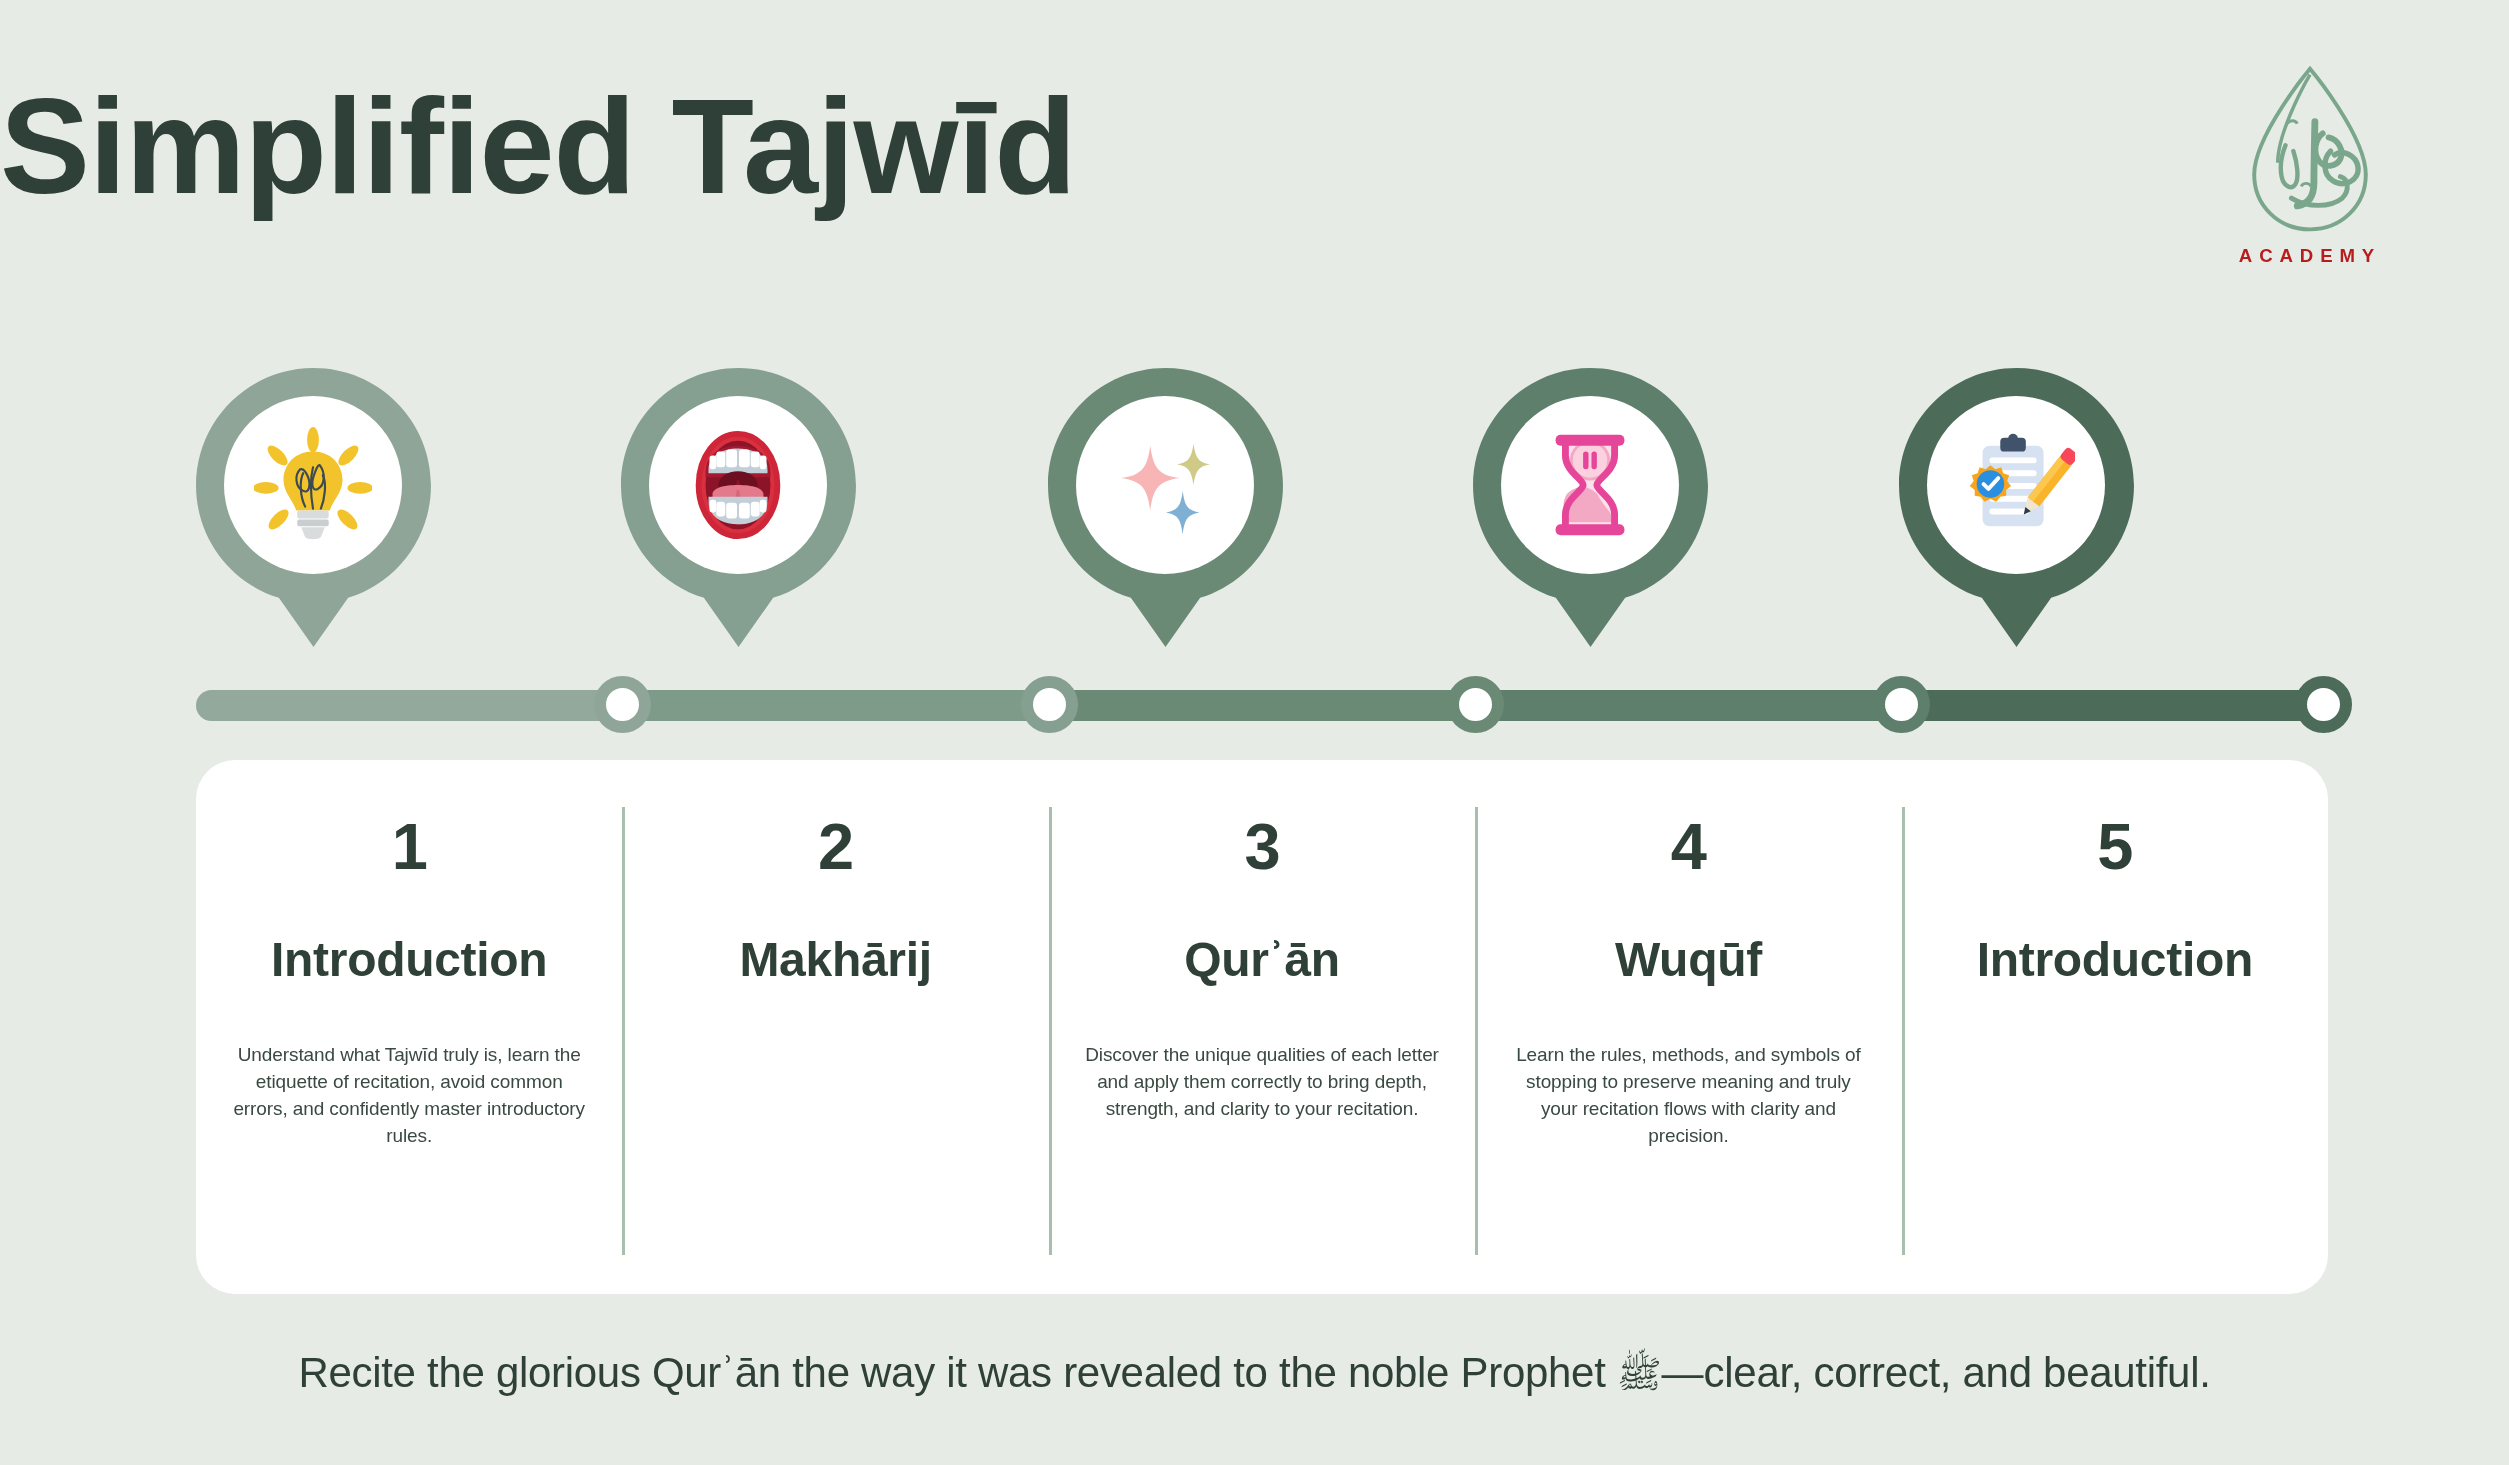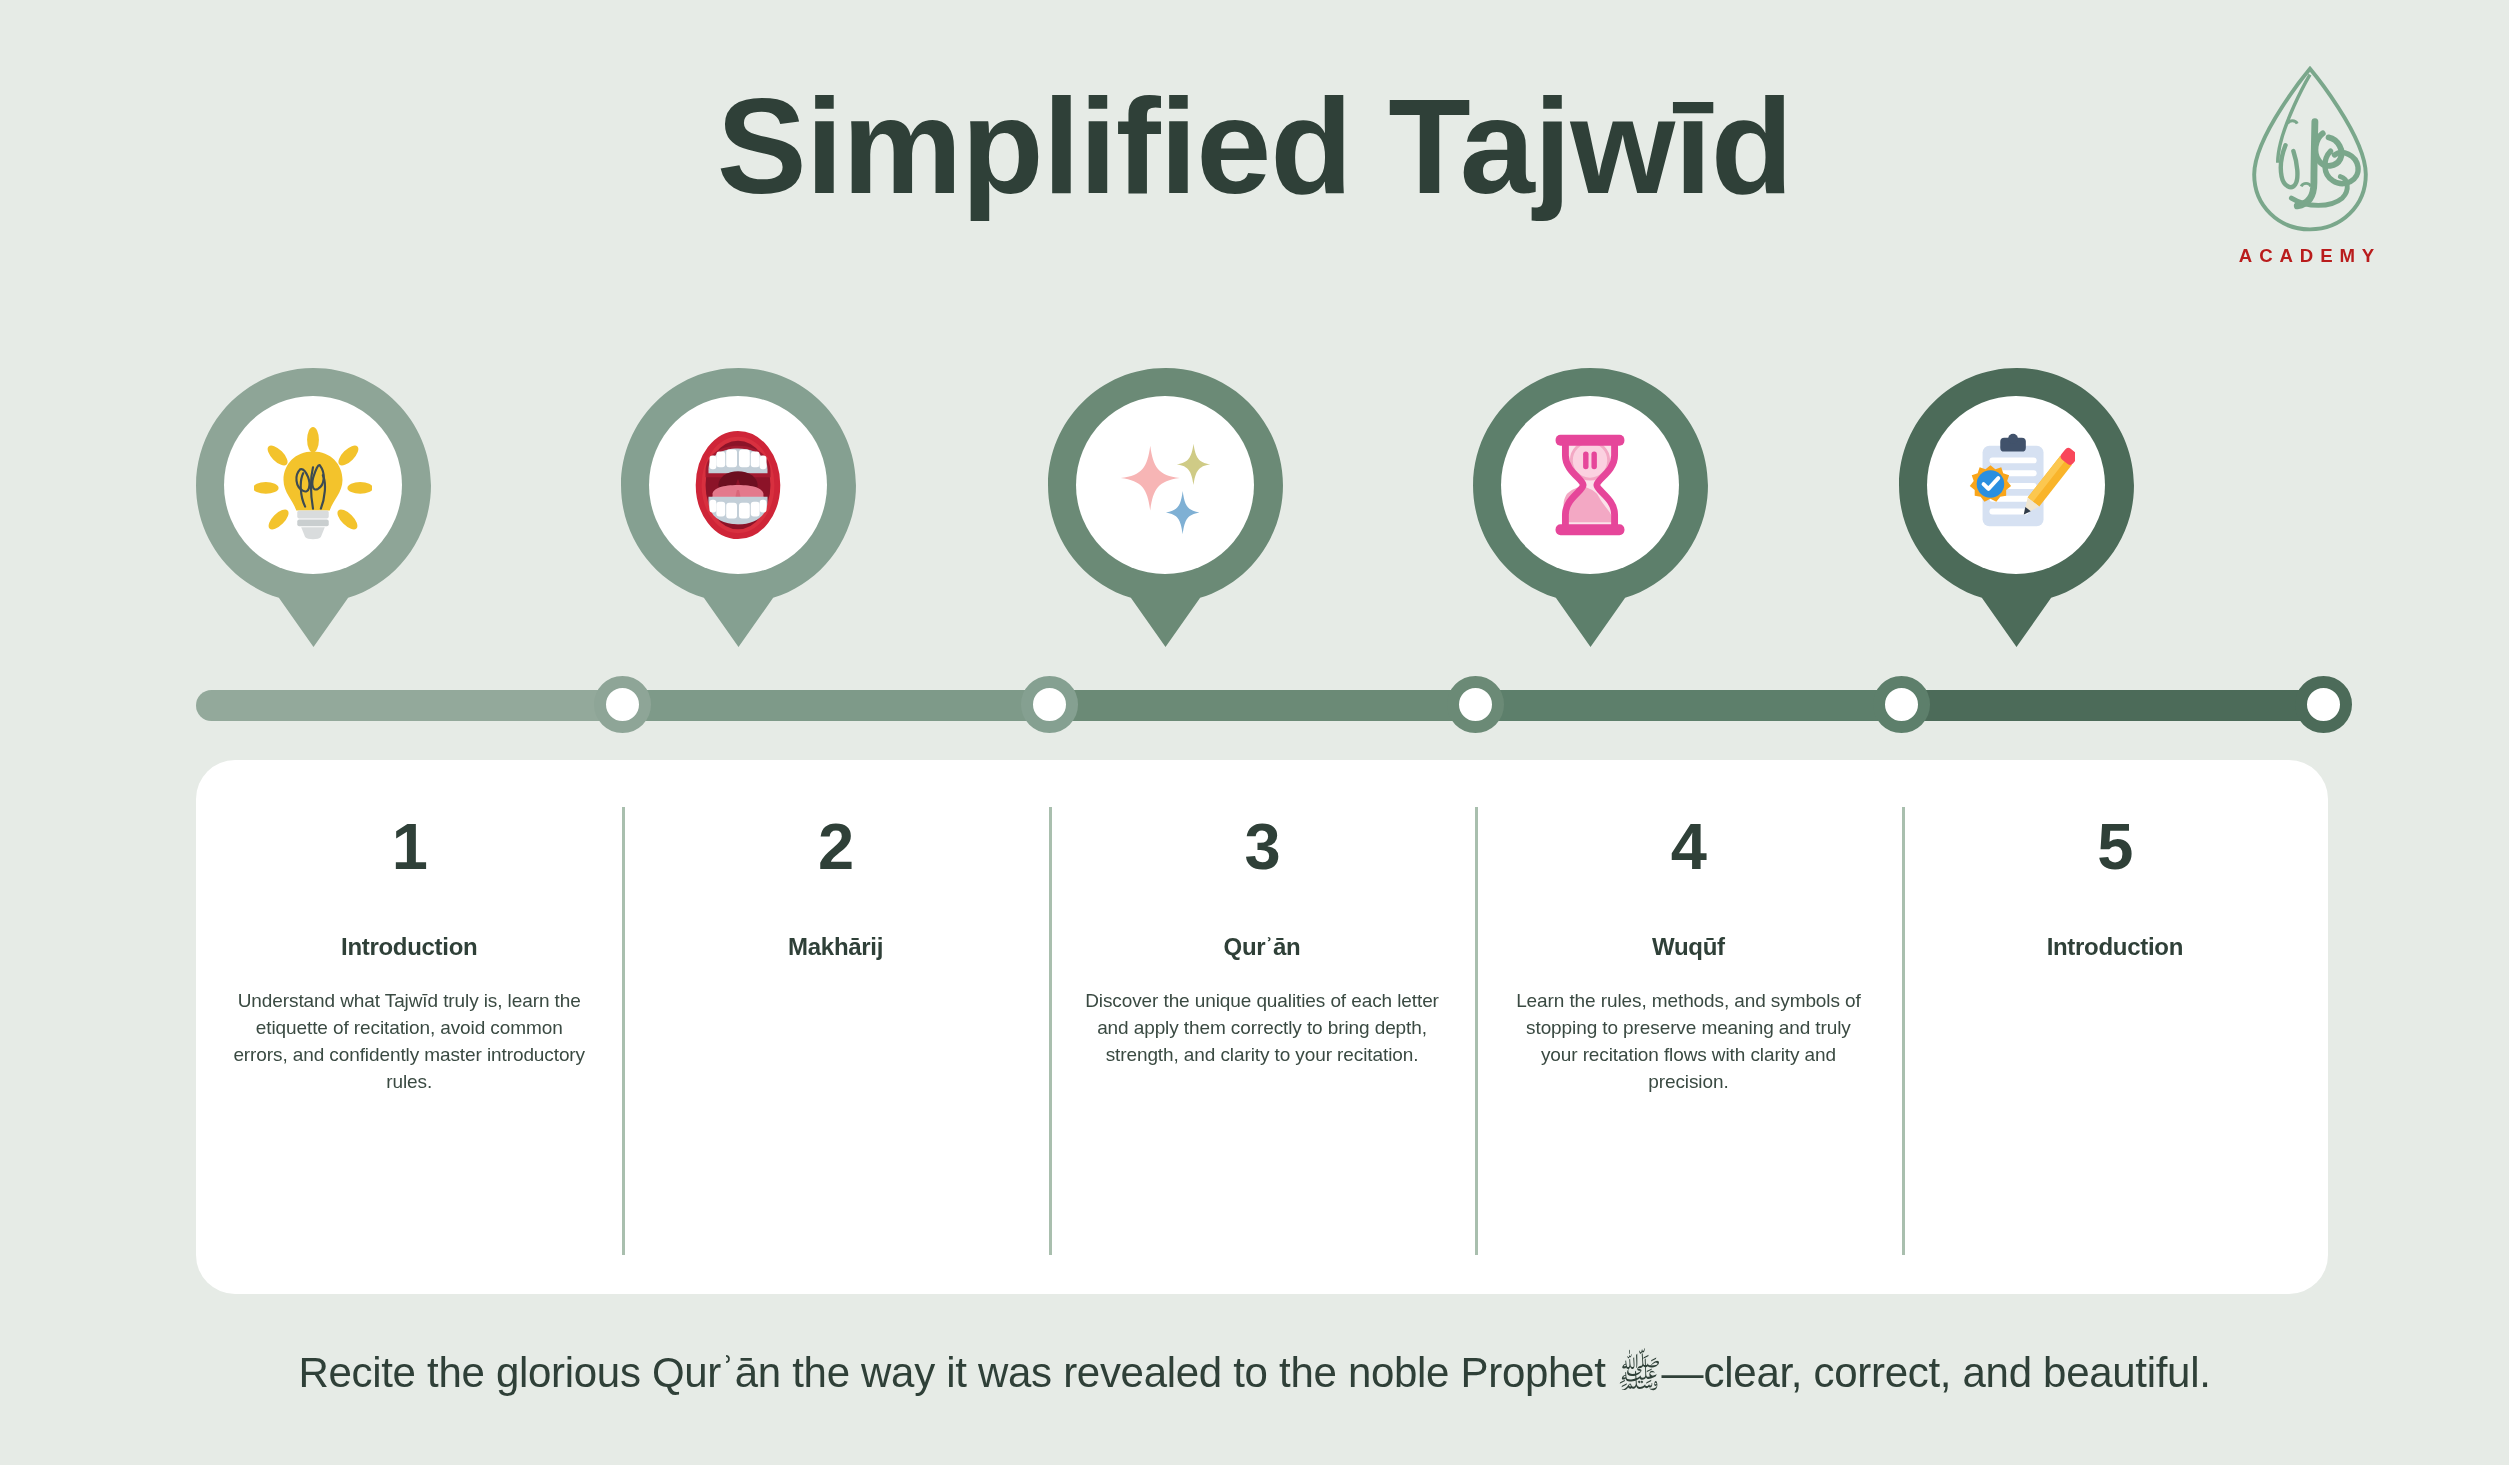--- a/index.html
+++ b/index.html
@@ -27,21 +27,21 @@
   .header {
     position: absolute;
     left: 0; top: 0;
     width: 2509px;
     height: 323px;
   }
   .page-title {
     position: absolute;
     left: 0; top: 76px;
     width: 2509px;
-    text-align: center;
+    text-align: left;
     font-size: 135px;
     line-height: 1.05;
     font-weight: 700;
     letter-spacing: -1px;
     color: #2f4038;
     font-family: "Liberation Sans", sans-serif;
   }
 
   .logo {
     position: absolute;
@@ -155,25 +155,25 @@
   }
   .col-num {
     font-size: 65px;
     font-weight: 700;
     color: #2f4038;
     line-height: 1;
     margin-bottom: 55px;
     letter-spacing: -1px;
   }
   .col-title {
-    font-size: 24px;
+    font-size: 48px;
     font-weight: 700;
     color: #2f4038;
     line-height: 1.1;
-    margin-bottom: 28px;
+    margin-bottom: 55px;
     letter-spacing: -0.3px;
   }
   .col-desc {
     font-size: 19px;
     font-weight: 400;
     color: #3a4a42;
     line-height: 1.42;
     letter-spacing: -0.1px;
   }
 

